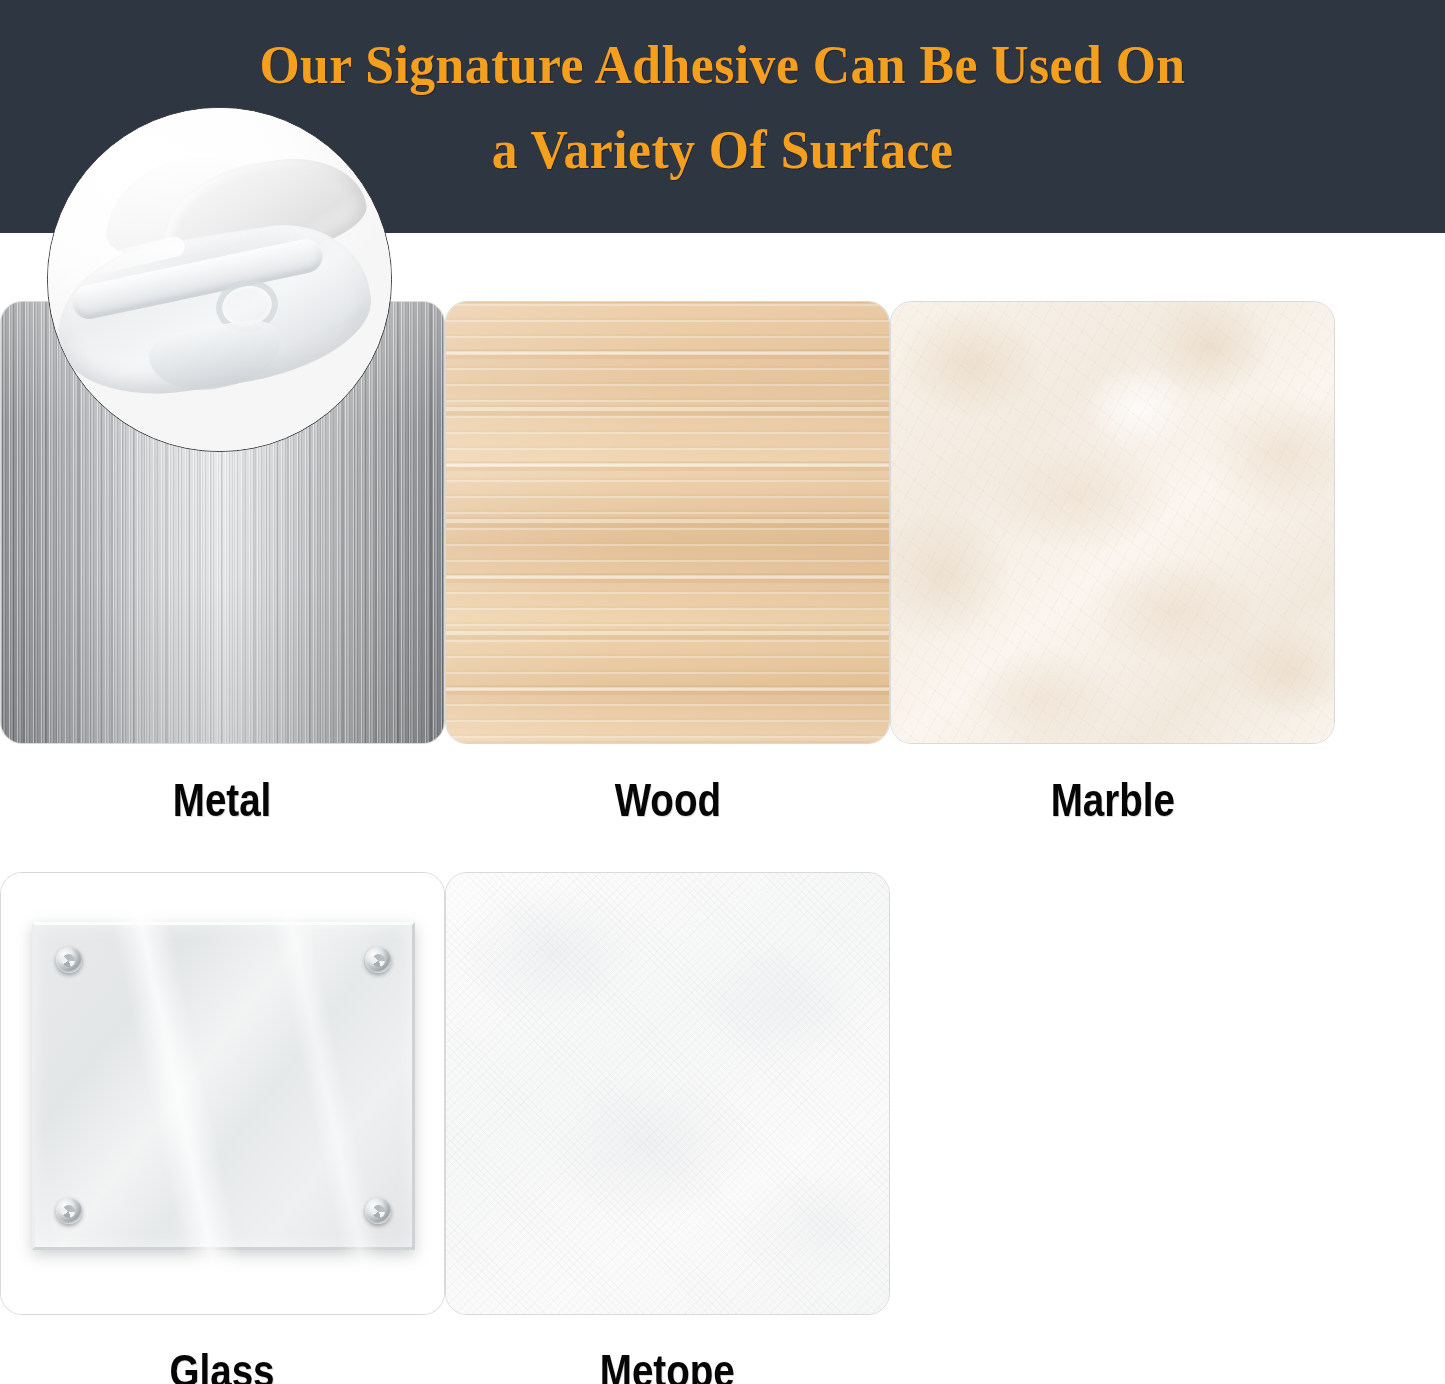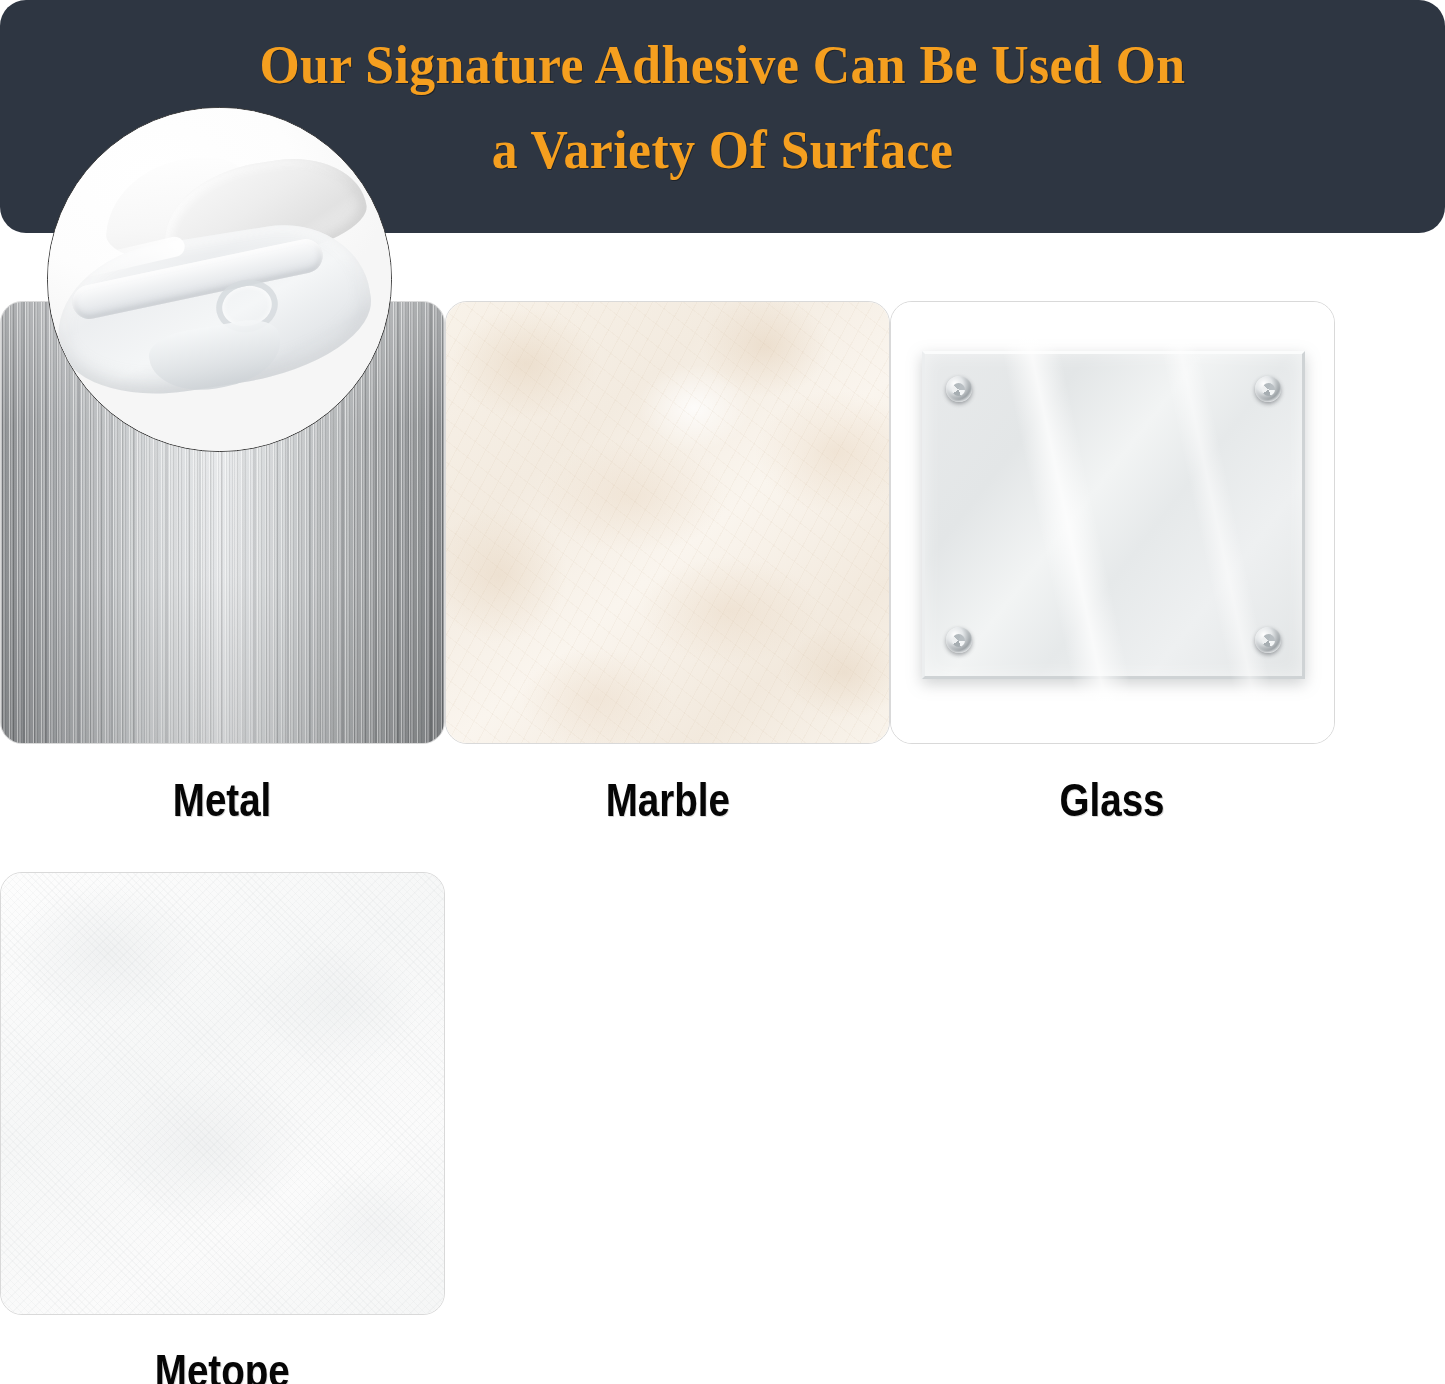--- a/index.html
+++ b/index.html
@@ -18,21 +18,20 @@
   }
 
   
   .header-band {
     position: absolute;
     left: 0; top: 0;
     width: 1445px;
     height: 233px;
     background: #2e3642;
     overflow: visible;
-    border-radius: 26px;
   }
   .header-title {
     position: absolute;
     left: 0; top: 22px;
     width: 1445px;
     text-align: center;
     font-family: "Liberation Serif", "DejaVu Serif", serif;
     font-weight: bold;
     font-size: 55px;
     line-height: 1.55;
@@ -388,20 +387,26 @@
   <div class="grid">
 
     <div class="cell">
       <div class="swatch">
         <div class="tex-metal"></div>
       </div>
       <div class="tile-label">Metal</div>
     </div>
 
 
+    <div class="cell">
+      <div class="swatch">
+        <div class="tex-wood"></div>
+      </div>
+      <div class="tile-label">Wood</div>
+    </div>
 
     <div class="cell">
       <div class="swatch">
         <div class="tex-marble"></div>
       </div>
       <div class="tile-label">Marble</div>
     </div>
 
     <div class="cell">
       <div class="swatch">

